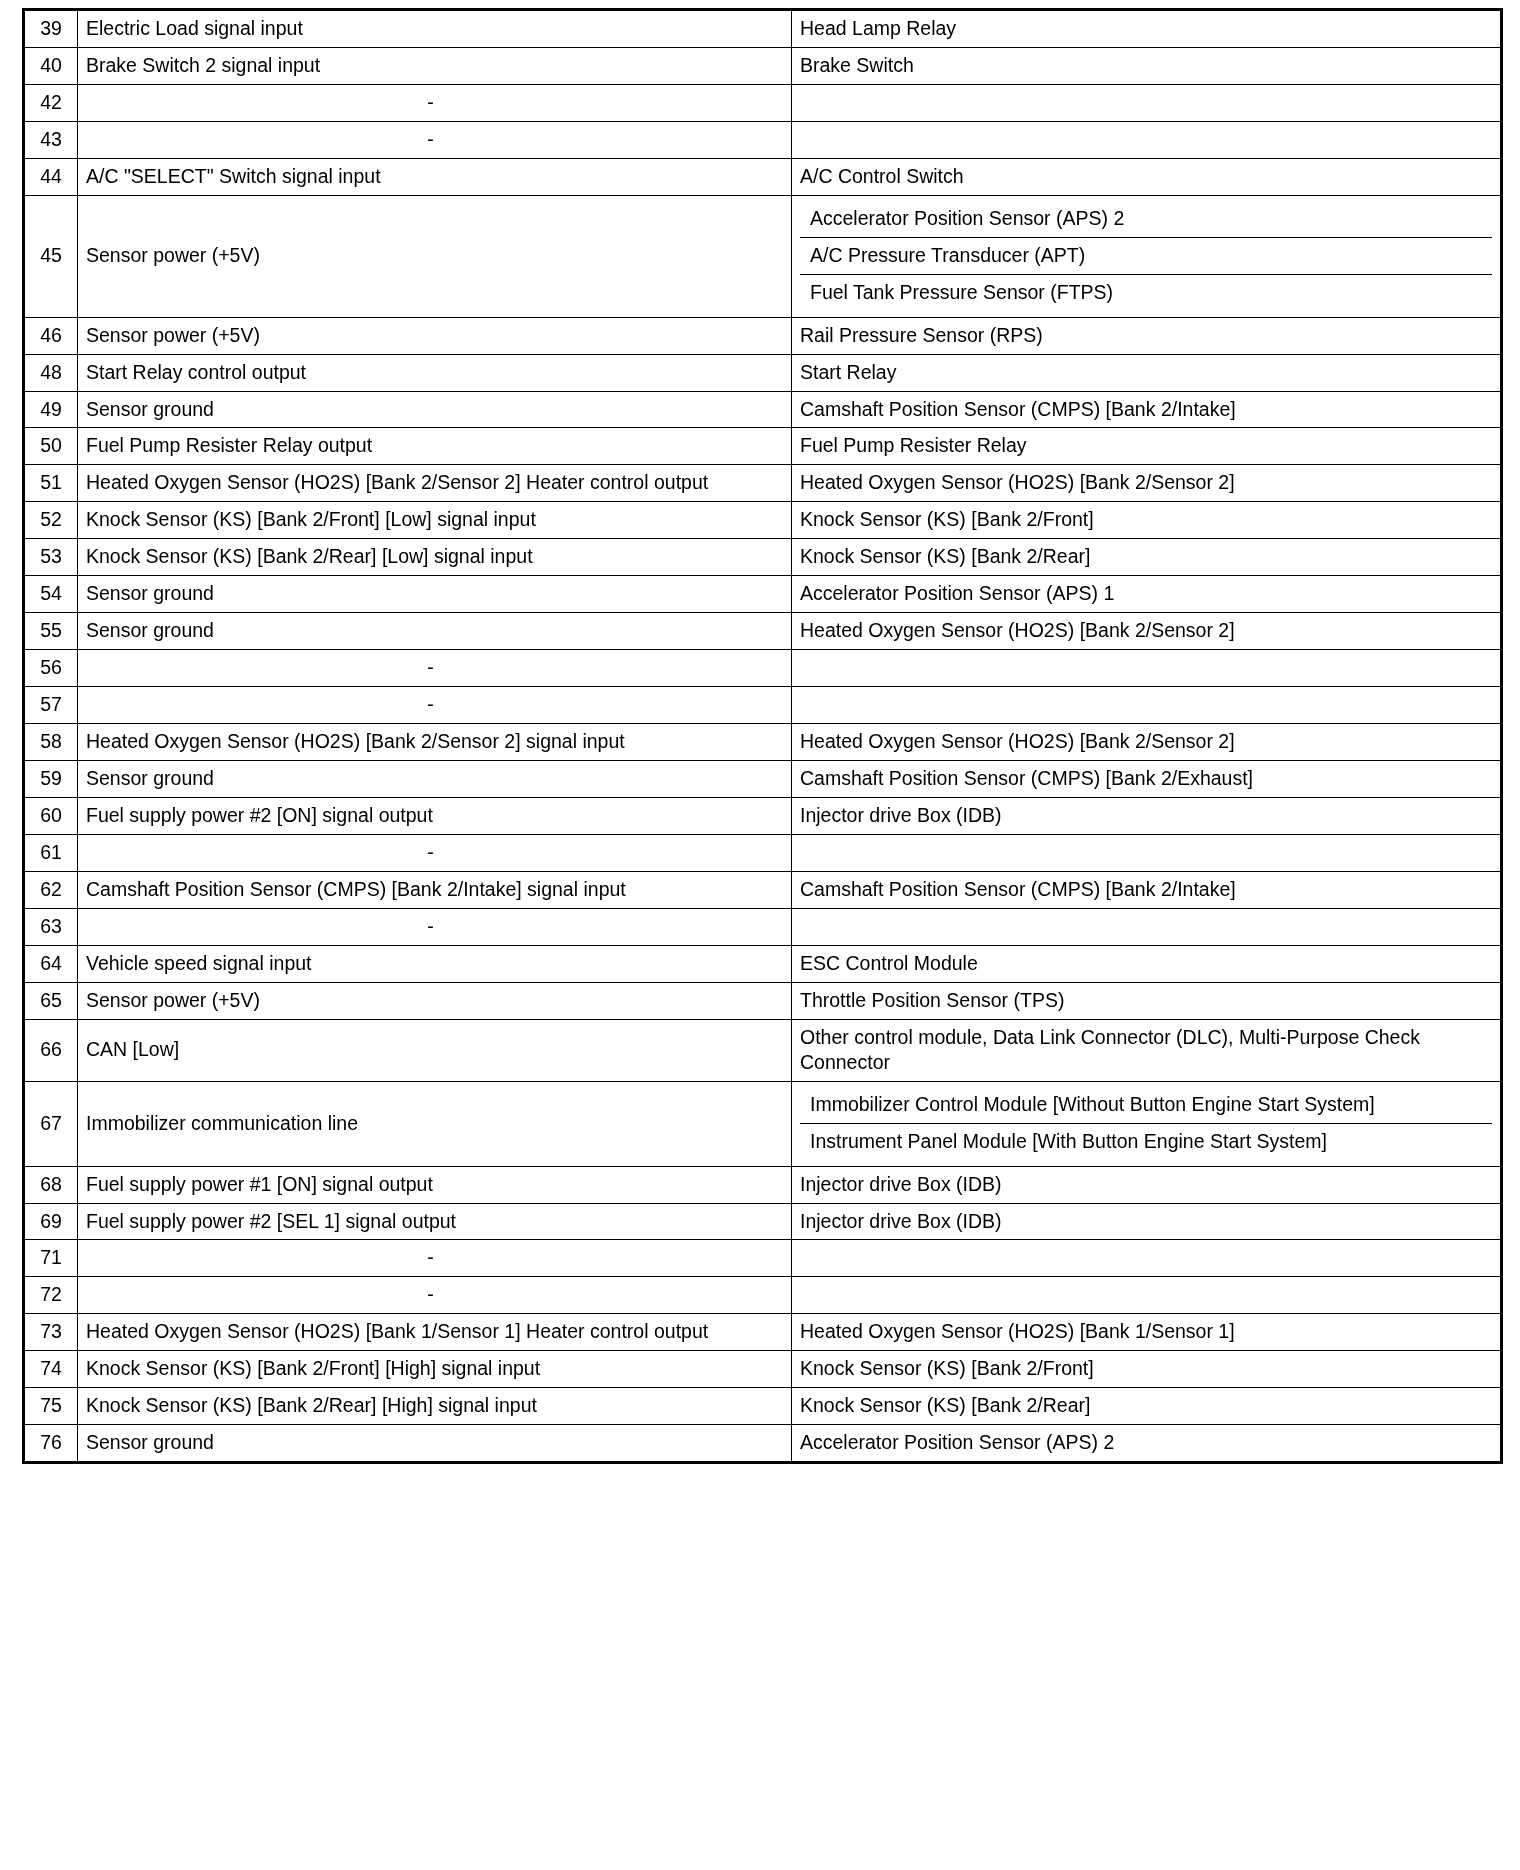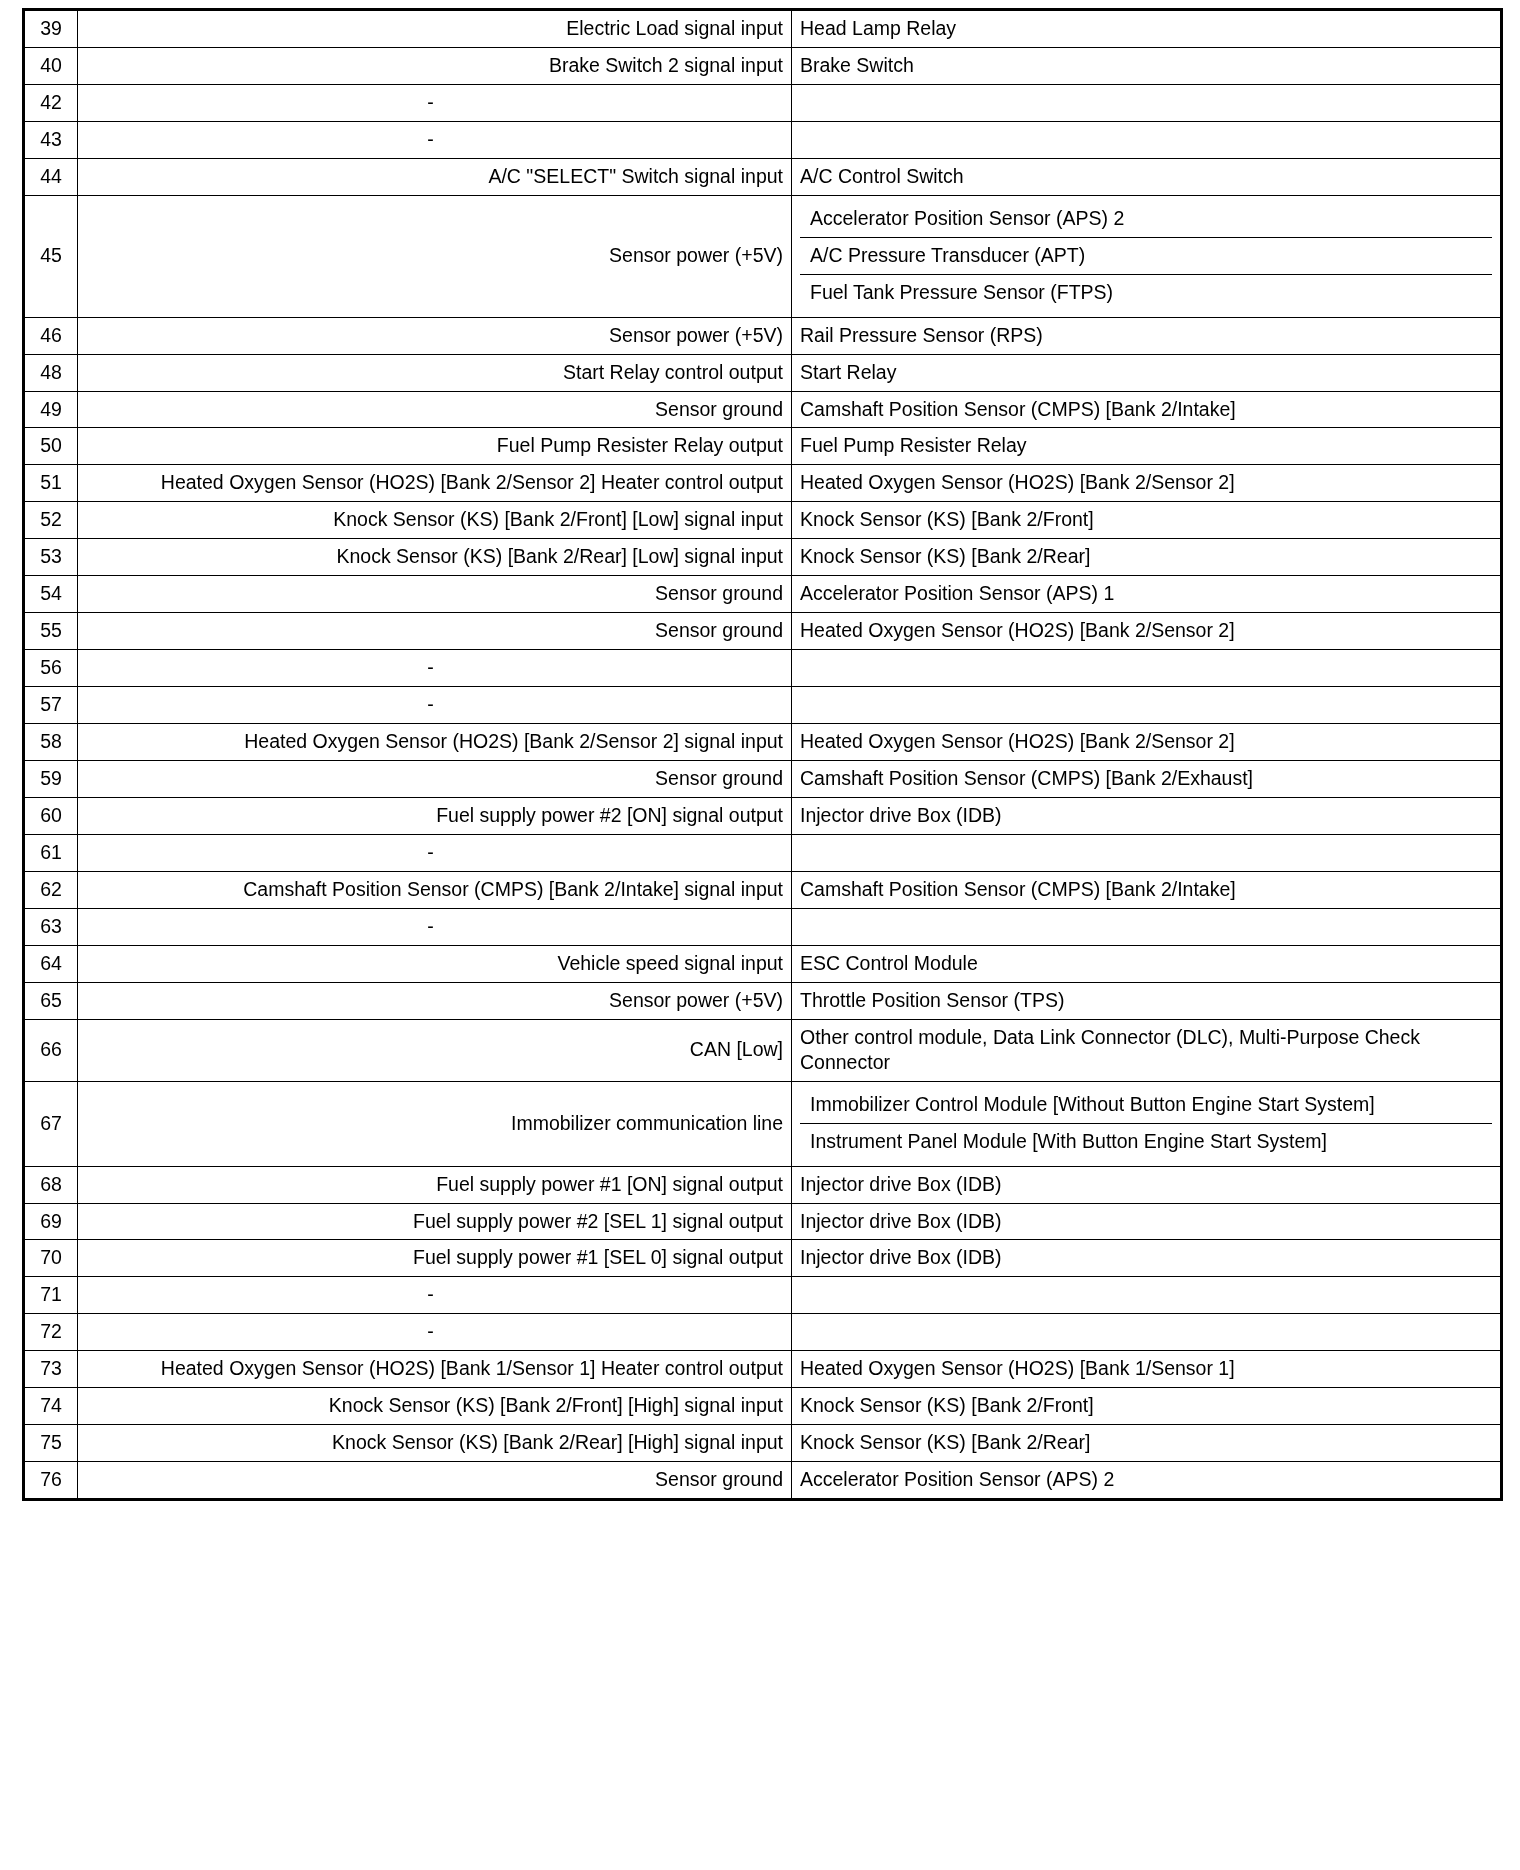--- a/index.html
+++ b/index.html
@@ -37,21 +37,20 @@
     vertical-align: middle;
     white-space: normal;
   }
   td.num {
     text-align: center;
     padding-left: 2px;
     padding-right: 2px;
   }
   td.desc {
     padding-left: 10px;
-    text-align: right;
   }
   td.desc.dash {
     text-align: center;
     padding-left: 0;
   }
   td.conn {
     padding-left: 10px;
   }
   td.conn.empty { padding: 0; }
   
@@ -229,25 +228,20 @@
           <td class="num">68</td>
           <td class="desc">Fuel supply power #1 [ON] signal output</td>
           <td class="conn">Injector drive Box (IDB)</td>
         </tr>
         <tr>
           <td class="num">69</td>
           <td class="desc">Fuel supply power #2 [SEL 1] signal output</td>
           <td class="conn">Injector drive Box (IDB)</td>
         </tr>
         <tr>
-          <td class="num">70</td>
-          <td class="desc">Fuel supply power #1 [SEL 0] signal output</td>
-          <td class="conn">Injector drive Box (IDB)</td>
-        </tr>
-        <tr>
           <td class="num">71</td>
           <td class="desc dash">-</td>
           <td class="conn empty"></td>
         </tr>
         <tr>
           <td class="num">72</td>
           <td class="desc dash">-</td>
           <td class="conn empty"></td>
         </tr>
         <tr>

